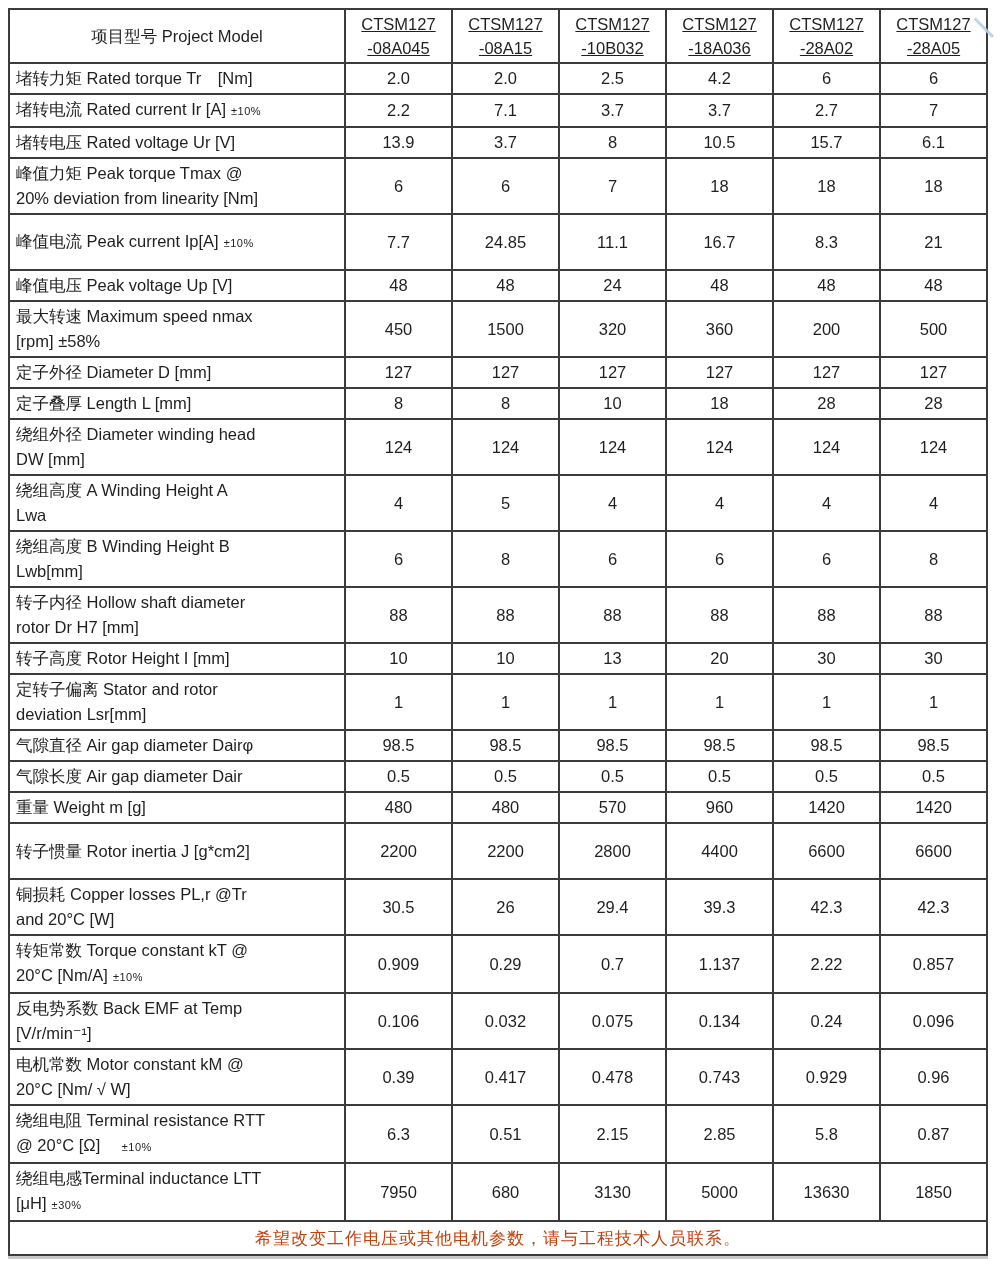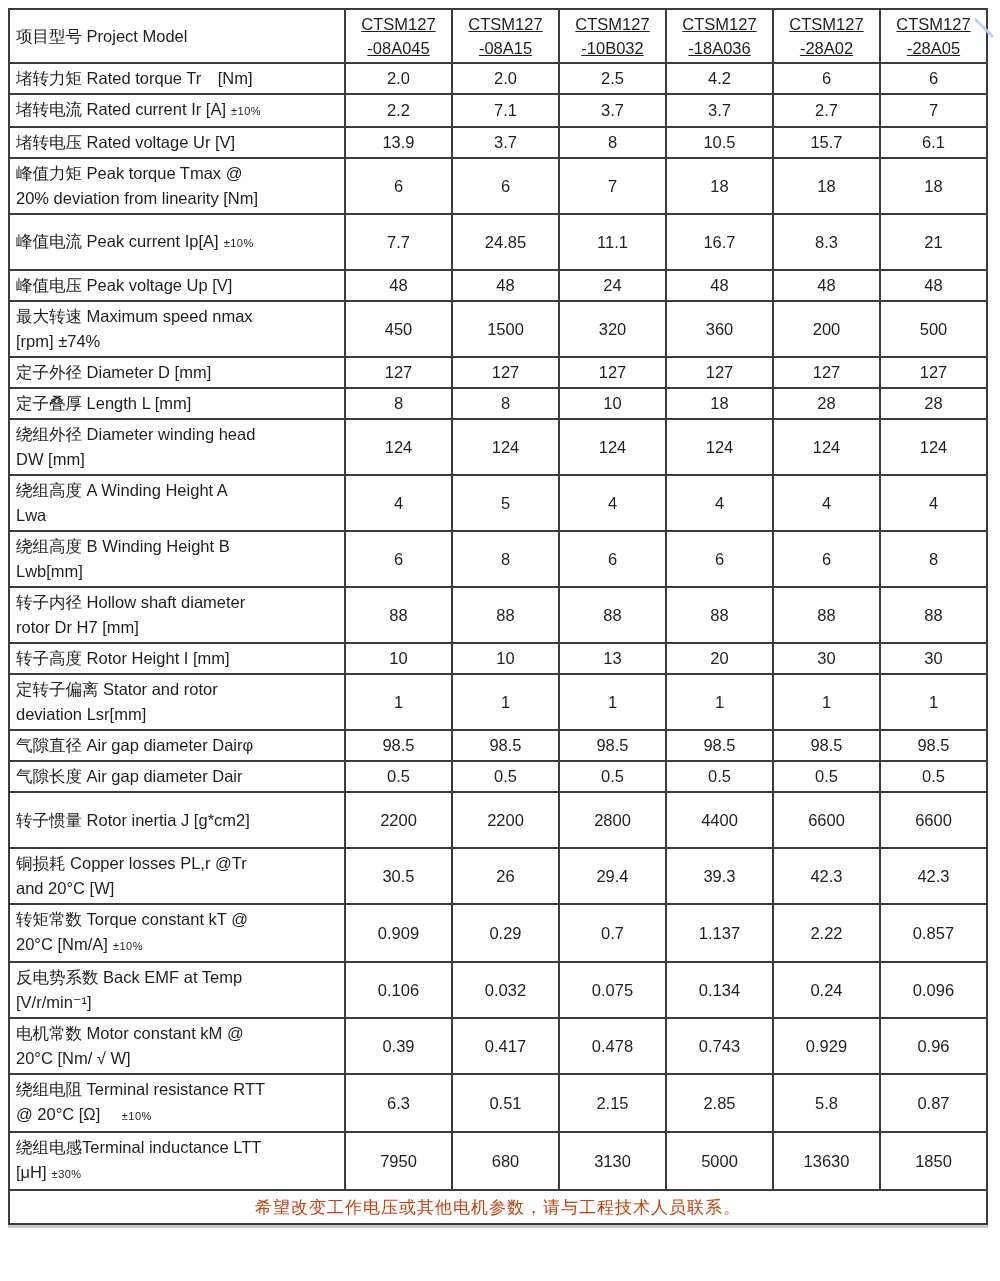--- a/index.html
+++ b/index.html
@@ -25,21 +25,21 @@
     padding: 2px 6px;
     vertical-align: middle;
     font-size: 16.5px;
     line-height: 25px;
     font-weight: 400;
   }
   col.lab { width: 336px; }
   col.mod { width: 107px; }
 
   th.corner {
-    text-align: left;
+    text-align: center;
     font-weight: 400;
     padding-left: 8px;
   }
   th.model {
     text-align: center;
     font-weight: 400;
     padding: 2px 2px;
     text-decoration: underline;
   }
   th.model .l1, th.model .l2 { display: block; line-height: 24px; }
@@ -179,21 +179,21 @@
           <td class="label">峰值电压 Peak voltage Up [V]</td>
           <td class="val">48</td>
           <td class="val">48</td>
           <td class="val">24</td>
           <td class="val">48</td>
           <td class="val">48</td>
           <td class="val">48</td>
         </tr>
         <tr class="">
           <td class="label">最大转速  Maximum speed nmax
-[rpm] ±74%</td>
+[rpm] ±58%</td>
           <td class="val">450</td>
           <td class="val">1500</td>
           <td class="val">320</td>
           <td class="val">360</td>
           <td class="val">200</td>
           <td class="val">500</td>
         </tr>
         <tr class="single">
           <td class="label">定子外径 Diameter D [mm]</td>
           <td class="val">127</td>
@@ -281,20 +281,29 @@
           <td class="val">98.5</td>
         </tr>
         <tr class="single">
           <td class="label">气隙长度  Air gap diameter Dair</td>
           <td class="val">0.5</td>
           <td class="val">0.5</td>
           <td class="val">0.5</td>
           <td class="val">0.5</td>
           <td class="val">0.5</td>
           <td class="val">0.5</td>
+        </tr>
+        <tr class="single">
+          <td class="label">重量 Weight m [g]</td>
+          <td class="val">480</td>
+          <td class="val">480</td>
+          <td class="val">570</td>
+          <td class="val">960</td>
+          <td class="val">1420</td>
+          <td class="val">1420</td>
         </tr>
         <tr class="tall">
           <td class="label">转子惯量 Rotor inertia J [g*cm2]</td>
           <td class="val">2200</td>
           <td class="val">2200</td>
           <td class="val">2800</td>
           <td class="val">4400</td>
           <td class="val">6600</td>
           <td class="val">6600</td>
         </tr>

